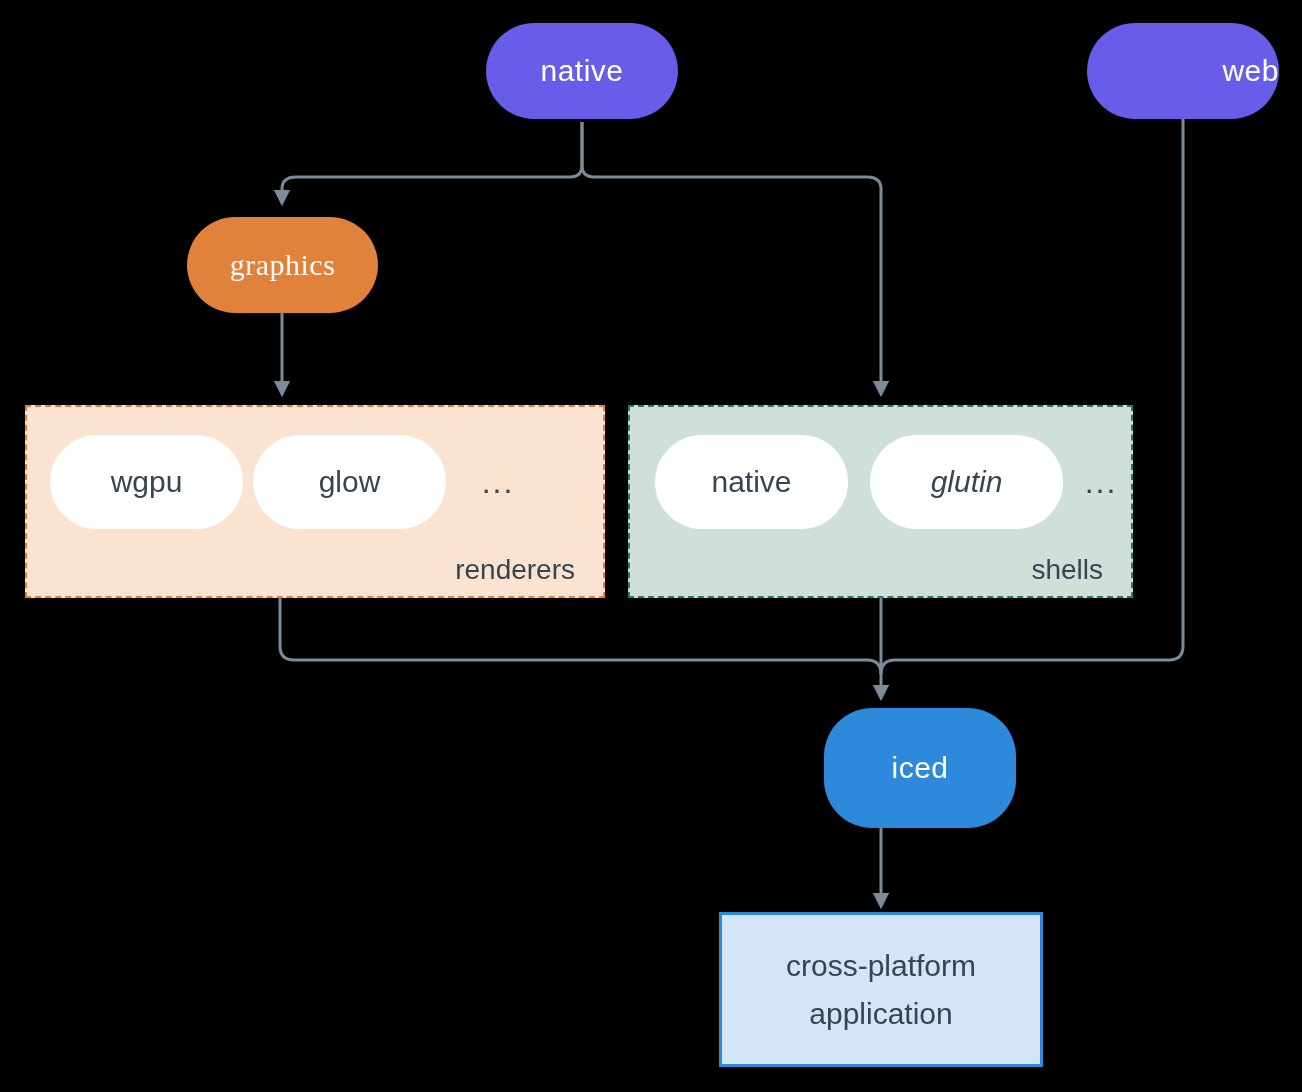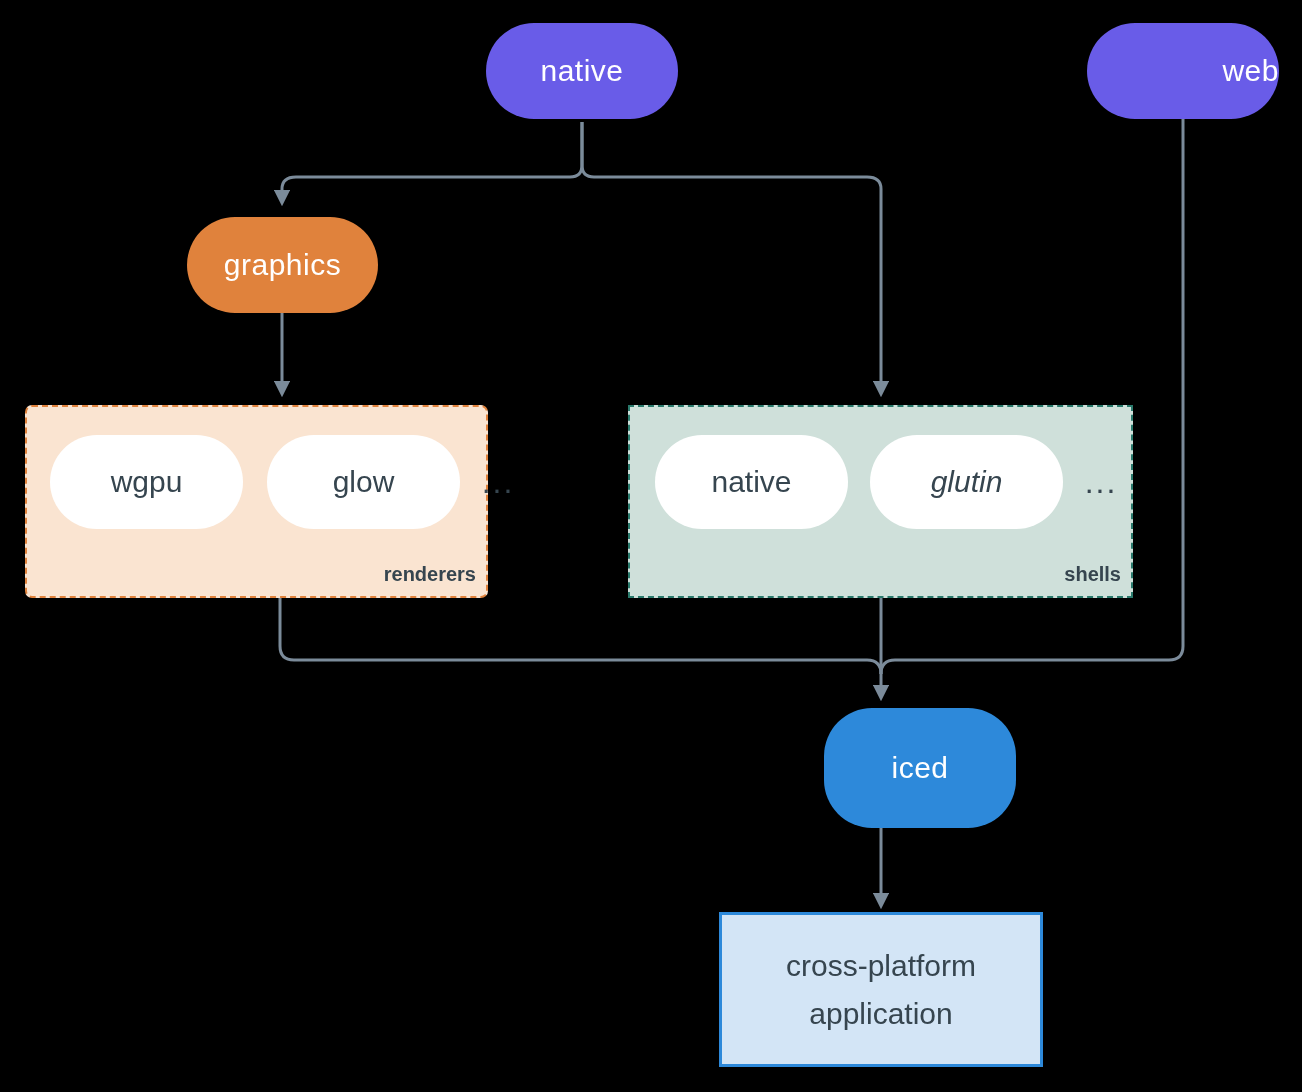--- a/index.html
+++ b/index.html
@@ -30,68 +30,67 @@
     display: flex;
     align-items: center;
     justify-content: center;
     border-radius: 48px;
     font-size: 30px;
     letter-spacing: 0.5px;
   }
 
   .pill-native  { left: 486px;  top: 23px;  width: 192px; height: 96px; }
   .pill-web     { left: 1087px; top: 23px;  width: 192px; height: 96px; }
-  .pill-graphics{ left: 187px;  top: 217px; width: 191px; height: 96px; }
+  .pill-graphics{ left: 187px;  top: 217px; width: 191px; height: 96px; font-family: Liberation Serif, serif; }
   .pill-iced    { left: 824px;  top: 708px; width: 192px; height: 120px; }
 
   .group-box {
     position: absolute;
     top: 405px;
     height: 193px;
     border: 2px dashed;
   }
-  .group-renderers { left: 25px;  width: 463px; border-radius: 7px; }
+  .group-renderers { left: 25px;  width: 580px; }
   .group-shells    { left: 628px; width: 505px; }
 
   .group-pill {
     position: absolute;
     top: 28px;
     height: 94px;
     width: 193px;
     border-radius: 47px;
     background: #ffffff;
     display: flex;
     align-items: center;
     justify-content: center;
     font-size: 30px;
   }
   .gp-0 { left: 23px; }
-  .gp-1 { left: 240px; }
+  .gp-1 { left: 226px; }
   .group-shells .gp-0 { left: 25px; }
   .group-shells .gp-1 { left: 240px; font-style: italic; }
 
   .group-ellipsis {
     position: absolute;
     top: 28px;
     height: 94px;
     left: 443px;
     width: 56px;
     display: flex;
     align-items: center;
     justify-content: center;
     font-size: 32px;
     letter-spacing: 2px;
   }
 
   .group-label {
     position: absolute;
-    right: 10px;
+    right: 28px;
     bottom: 10px;
-    font-size: 20px;
-    font-weight: bold;
+    font-size: 28px;
   }
 
   .app-box {
     position: absolute;
     left: 719px;
     top: 912px;
     width: 324px;
     height: 155px;
     border: 3px solid;
     display: flex;

